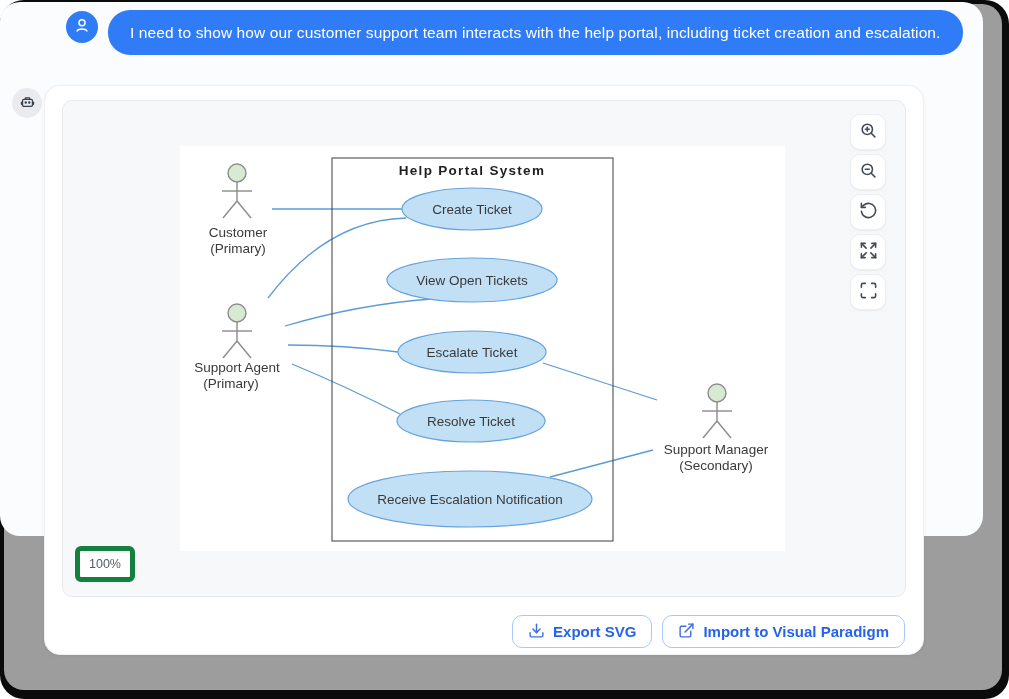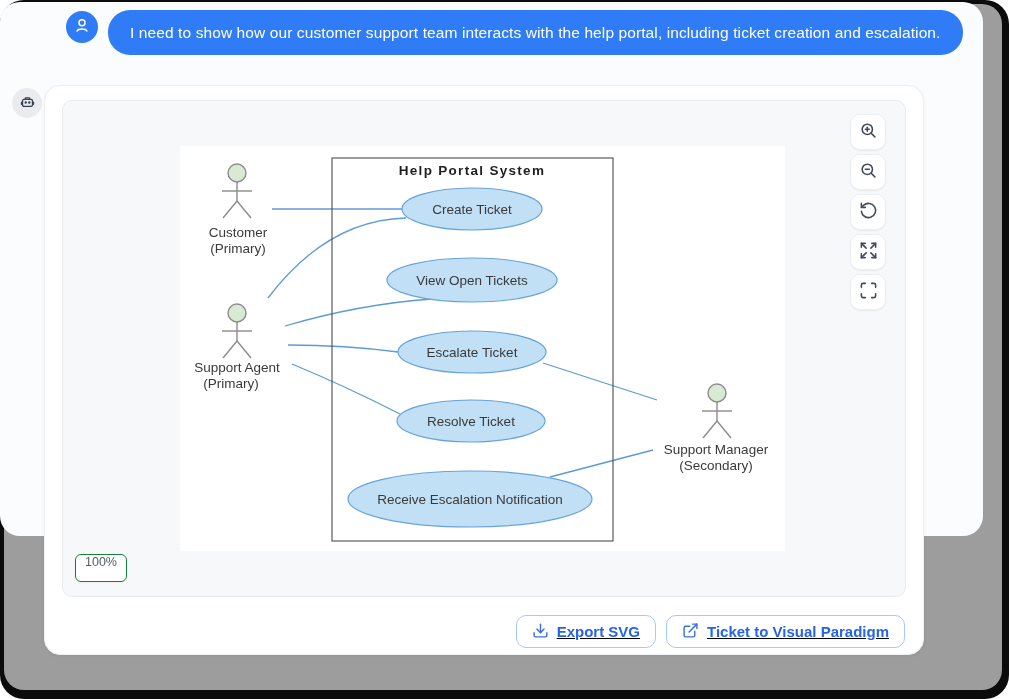--- a/index.html
+++ b/index.html
@@ -45,25 +45,25 @@
   .zoom-controls{position:absolute;right:19px;top:13px;display:flex;flex-direction:column;gap:4px;}
   .zc-btn{
     width:36px;height:36px;background:#ffffff;border:1px solid #eceef2;border-radius:10px;
     box-shadow:0 1px 2px rgba(0,0,0,.06);display:flex;align-items:center;justify-content:center;
     cursor:pointer;padding:0;
   }
   .zc-btn svg{stroke:#434b5b;fill:none;stroke-width:2;stroke-linecap:round;stroke-linejoin:round;}
   
   .zoom-badge{
     position:absolute;left:12px;bottom:14px;height:26px;padding:0 9px;background:#ffffff;
-    border:1px solid #15803d;border-radius:6px;display:flex;
+    border:5px solid #15803d;border-radius:6px;display:flex;align-items:center;
     font-size:12.5px;color:#525b66;box-shadow:0 1px 2px rgba(0,0,0,.04);
   }
   
-  .footer-actions{position:absolute;right:18px;bottom:6px;display:flex;gap:10px;text-decoration:underline;}
+  .footer-actions{position:absolute;right:18px;bottom:6px;display:flex;gap:10px;}
   .action-btn{
     height:33px;display:flex;align-items:center;gap:8px;padding:0 15px;
     background:#ffffff;border:1px solid #a6c8fb;border-radius:10px;cursor:pointer;
     color:#2563eb;font-size:15px;font-weight:700;font-family:"Liberation Sans",sans-serif;
   }
   .action-btn svg{stroke:#3b6fe0;fill:none;stroke-width:2;stroke-linecap:round;stroke-linejoin:round;}
   
   .dg-text{font-family:"Liberation Sans",sans-serif;font-size:13.5px;fill:#3a3a3a;}
   .dg-title{font-family:"Liberation Sans",sans-serif;font-size:13.5px;font-weight:bold;fill:#1f1f1f;letter-spacing:1.3px;}
   .dg-link{stroke:#5b9bd5;stroke-width:1.3;fill:none;}
@@ -249,18 +249,18 @@
         <span>Export SVG</span>
       </button>
       <button class="action-btn">
         <span>
           <svg width="17" height="17" viewBox="0 0 24 24">
               <path d="M15 3h6v6"></path>
               <path d="M10 14 21 3"></path>
               <path d="M18 13v6a2 2 0 0 1-2 2H5a2 2 0 0 1-2-2V8a2 2 0 0 1 2-2h6"></path>
             </svg>
         </span>
-        <span>Ticket to Visual Paradigm</span>
+        <span>Import to Visual Paradigm</span>
       </button>
     </div>
 
   </div>
 </div>
 
 </body></html>

